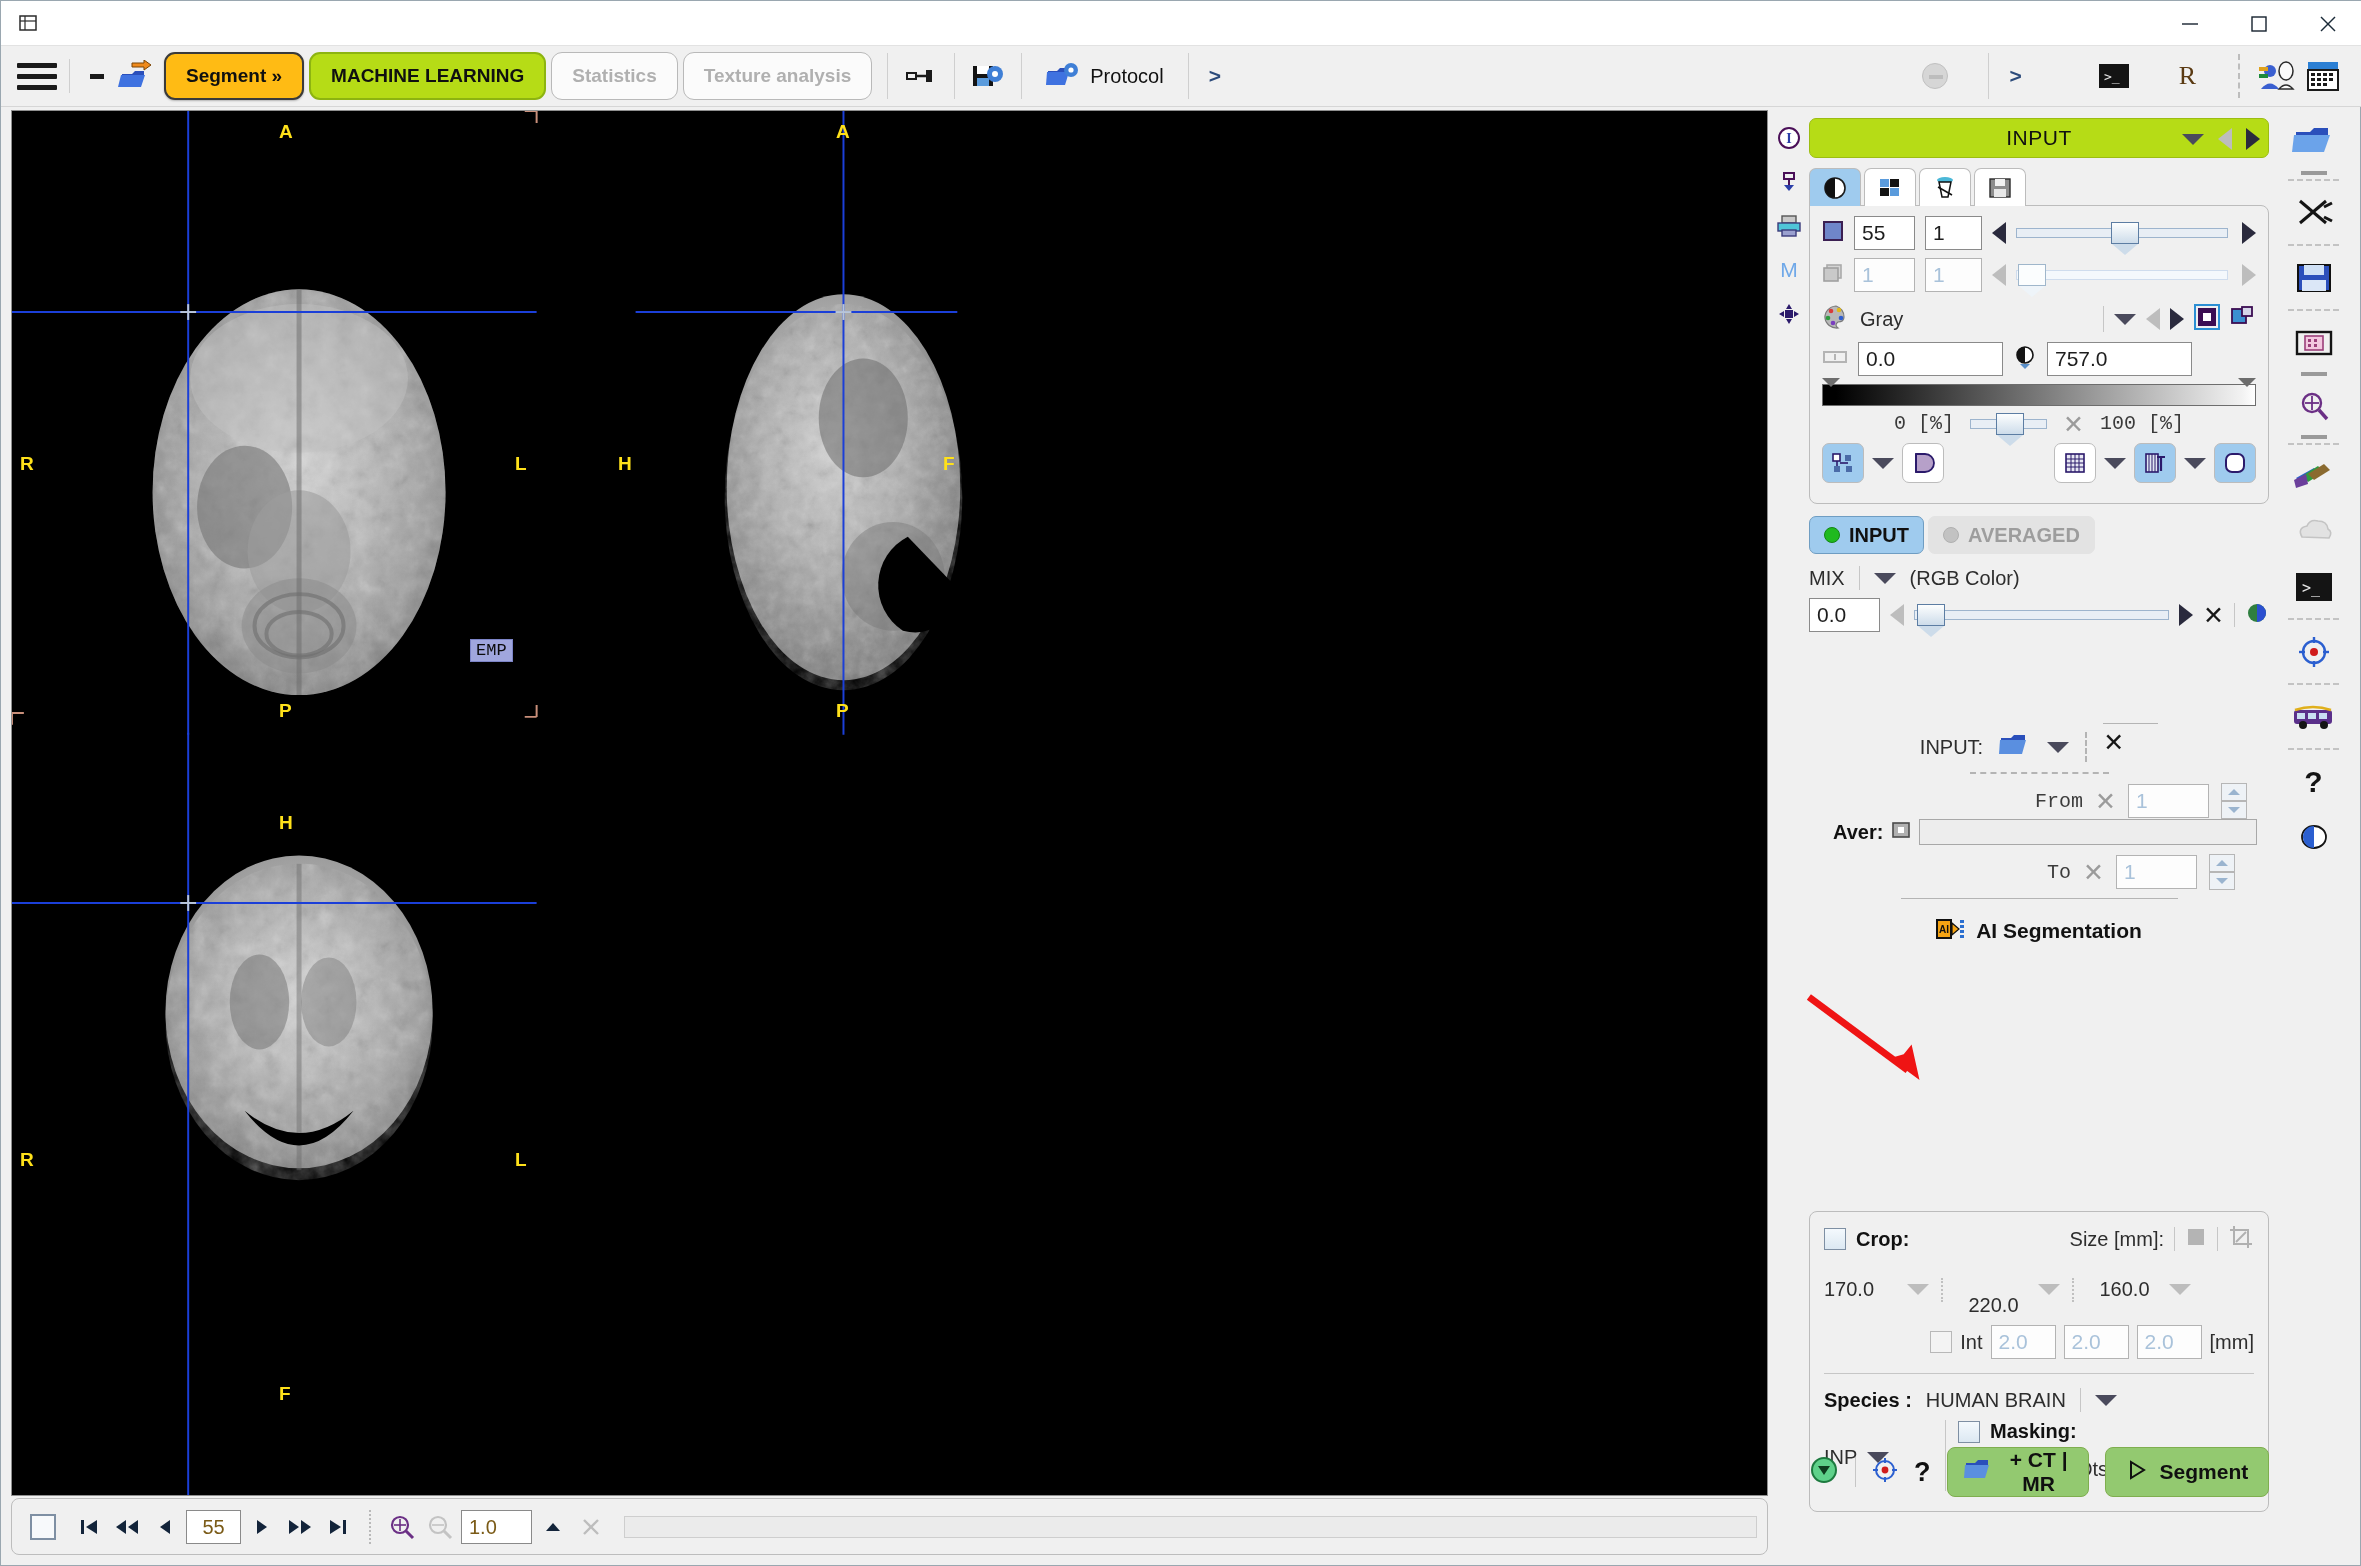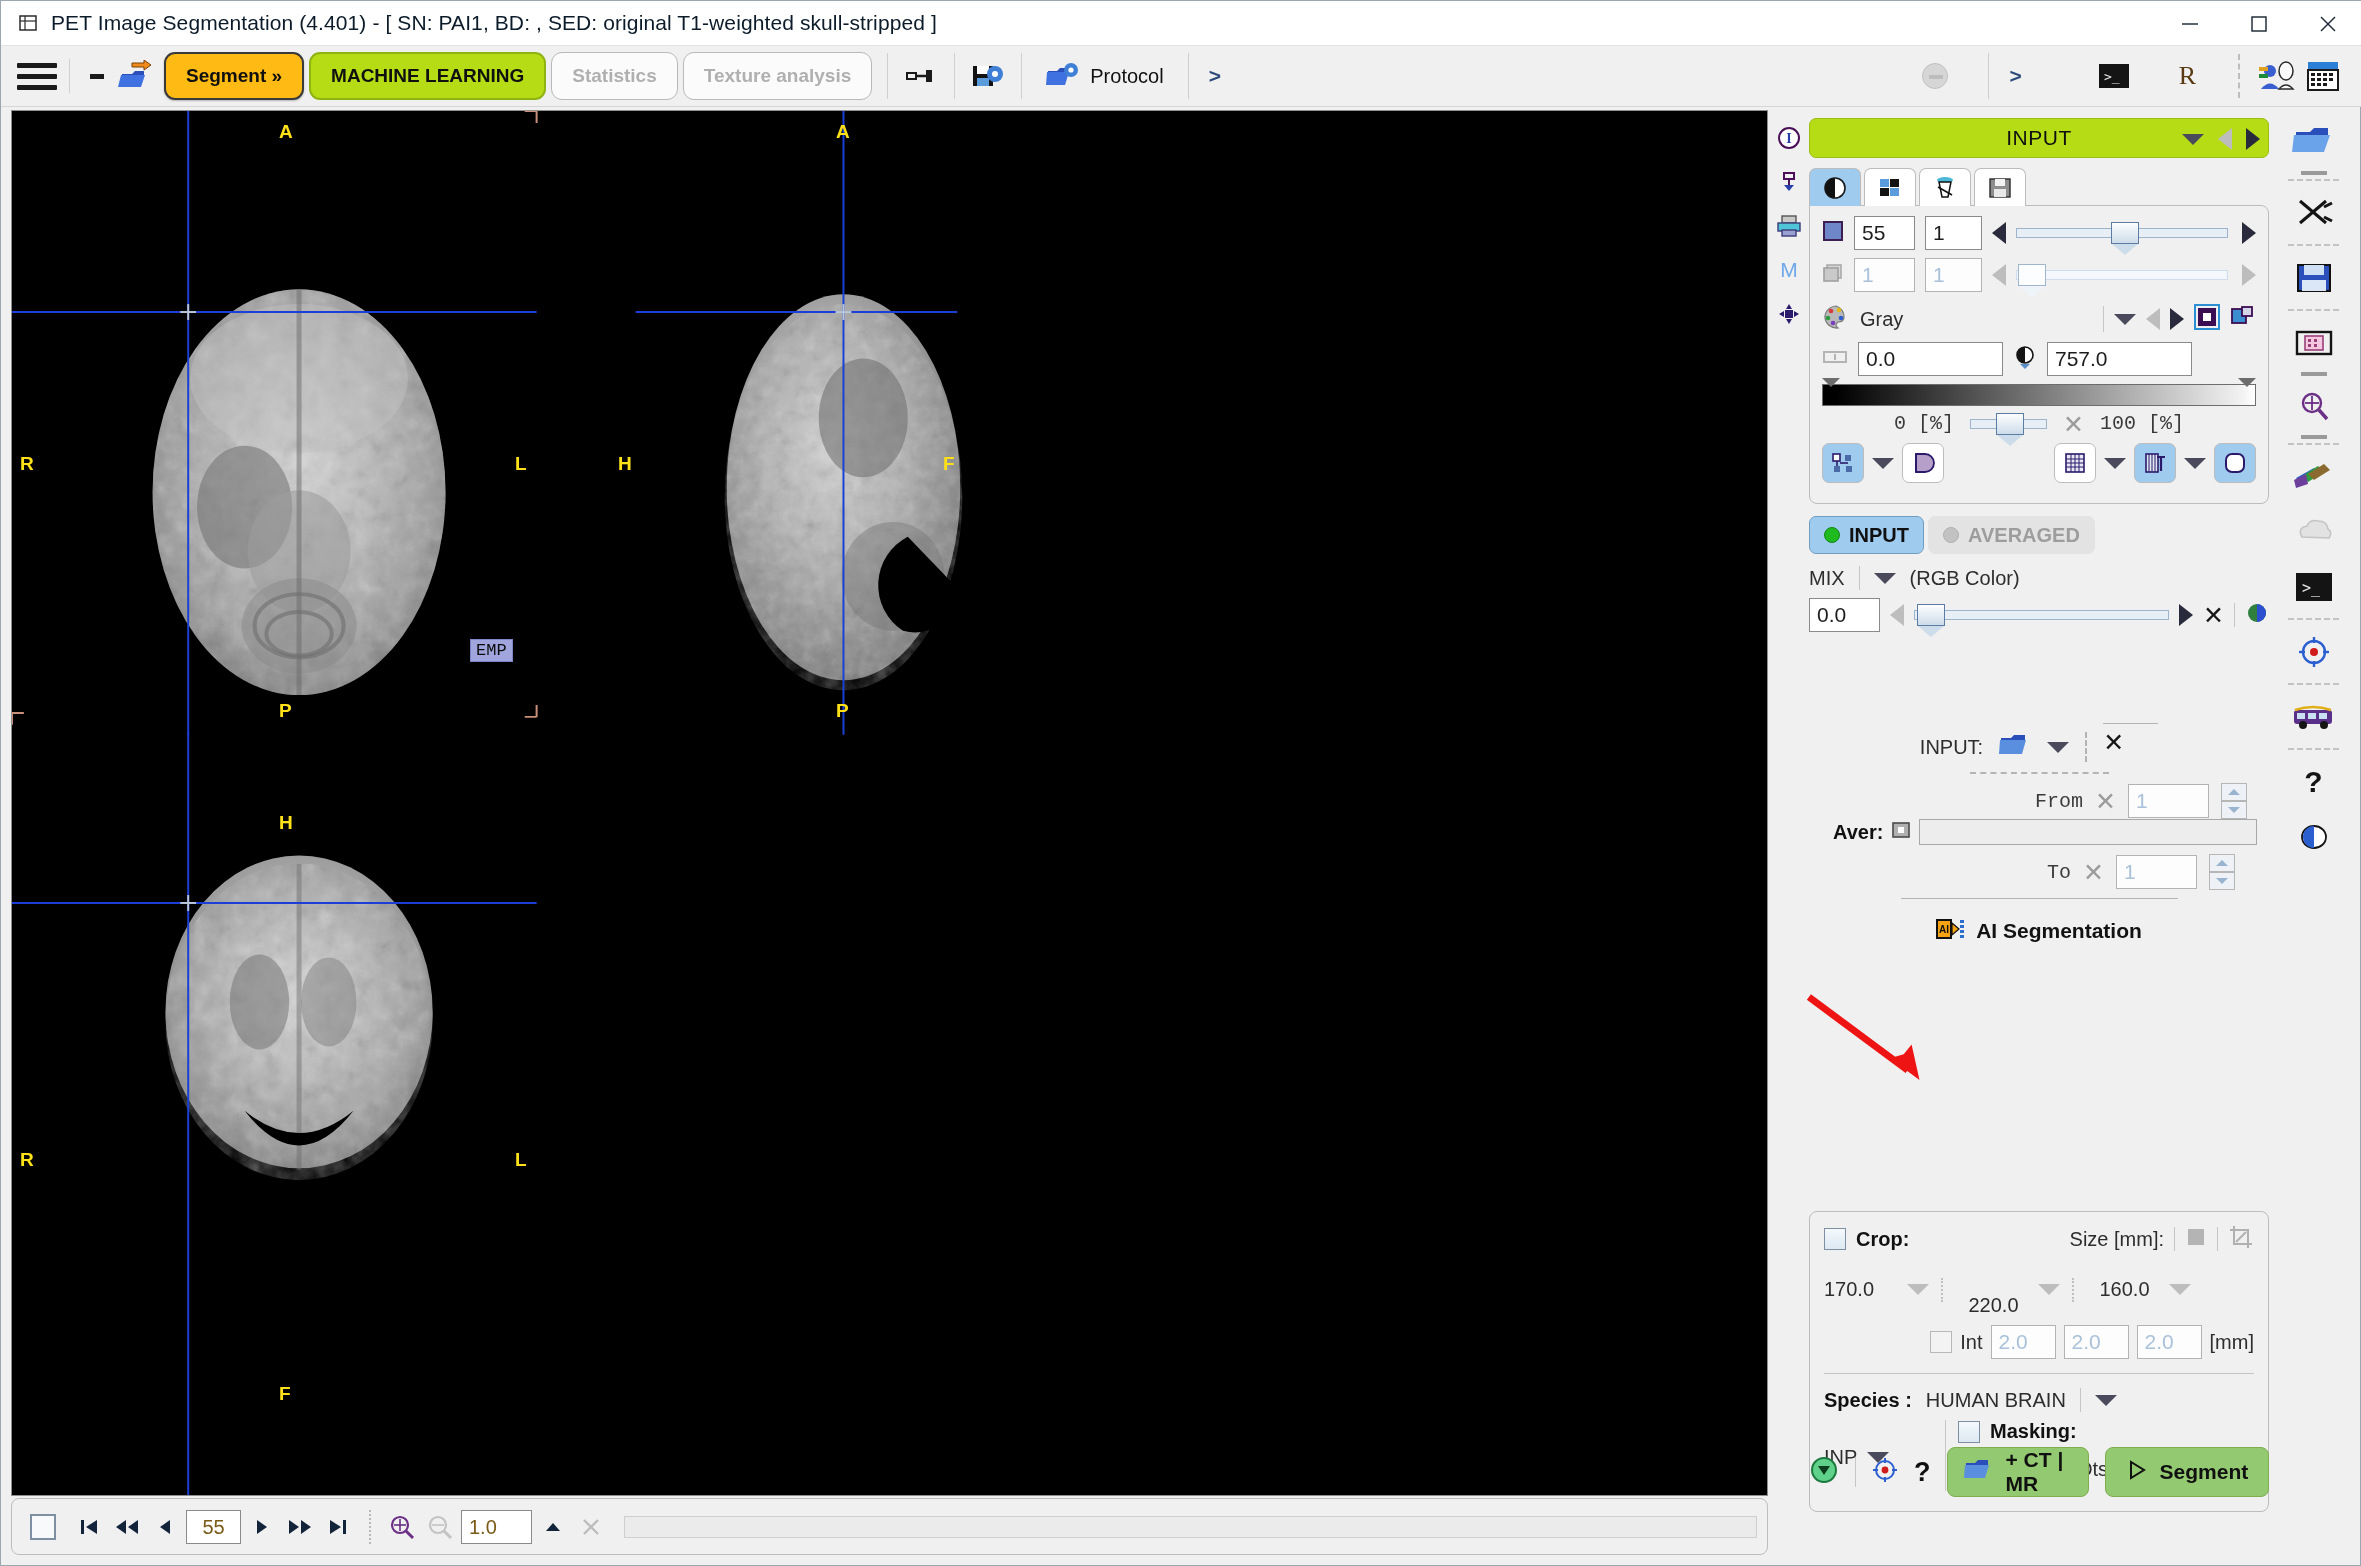--- a/index.html
+++ b/index.html
@@ -151,21 +151,20 @@
 <div class="app">
 
   <div class="titlebar">
     <div class="tb-icon">
       <svg width="20" height="20" viewBox="0 0 20 20">
         <rect x="2" y="3" width="16" height="14" fill="none" stroke="#2b2b2b" stroke-width="1.5"></rect>
         <line x1="2" y1="8" x2="18" y2="8" stroke="#2b2b2b" stroke-width="1.2"></line>
         <line x1="7" y1="3" x2="7" y2="17" stroke="#2b2b2b" stroke-width="1.2"></line>
       </svg>
     </div>
-    <div class="tb-title">PET Image Segmentation (4.401) - [ SN: PAI1, BD: , SED: original T1-weighted skull-stripped ]</div>
     <div class="winbtns">
       <div class="winbtn">
         <svg width="26" height="26" viewBox="0 0 26 26">
             <line x1="5" y1="13" x2="21" y2="13" stroke="#16222e" stroke-width="1.4"></line>
           </svg>
       </div>
       <div class="winbtn">
         <svg width="26" height="26" viewBox="0 0 26 26">
             <rect x="6" y="6" width="14" height="14" fill="none" stroke="#16222e" stroke-width="1.4"></rect>
           </svg>
@@ -904,21 +903,21 @@
         <svg width="26" height="26" viewBox="0 0 26 26">
             <circle cx="13" cy="13" r="9" fill="none" stroke="#2b5fd0" stroke-width="2"></circle>
             <circle cx="13" cy="13" r="3.4" fill="#d01b1b"></circle>
           <line x1="13" y1="1" x2="13" y2="6" stroke="#2b5fd0" stroke-width="2"></line>
             <line x1="13" y1="20" x2="13" y2="25" stroke="#2b5fd0" stroke-width="2"></line>
           <line x1="1" y1="13" x2="6" y2="13" stroke="#2b5fd0" stroke-width="2"></line>
             <line x1="20" y1="13" x2="25" y2="13" stroke="#2b5fd0" stroke-width="2"></line>
           </svg>
       </div>
       <div style="font-size:27px;font-weight:bold;color:#101010;">?</div>
-      <div class="gbtn" style="width:158px;">
+      <div class="gbtn" style="width:158px;text-align:center;">
         <span>
           <svg width="30" height="24" viewBox="0 0 30 24">
               <path d="M2 5 L11 5 L14 2 L24 2 L24 7 L2 7 Z" fill="#2a4fbb"></path>
               <path d="M1 7 L25 7 L21 20 L0 20 Z" fill="#5a8fe0"></path>
             </svg>
         </span>
         <span>+ CT | MR</span>
       </div>
       <div class="gbtn" style="width:183px;">
         <span>

